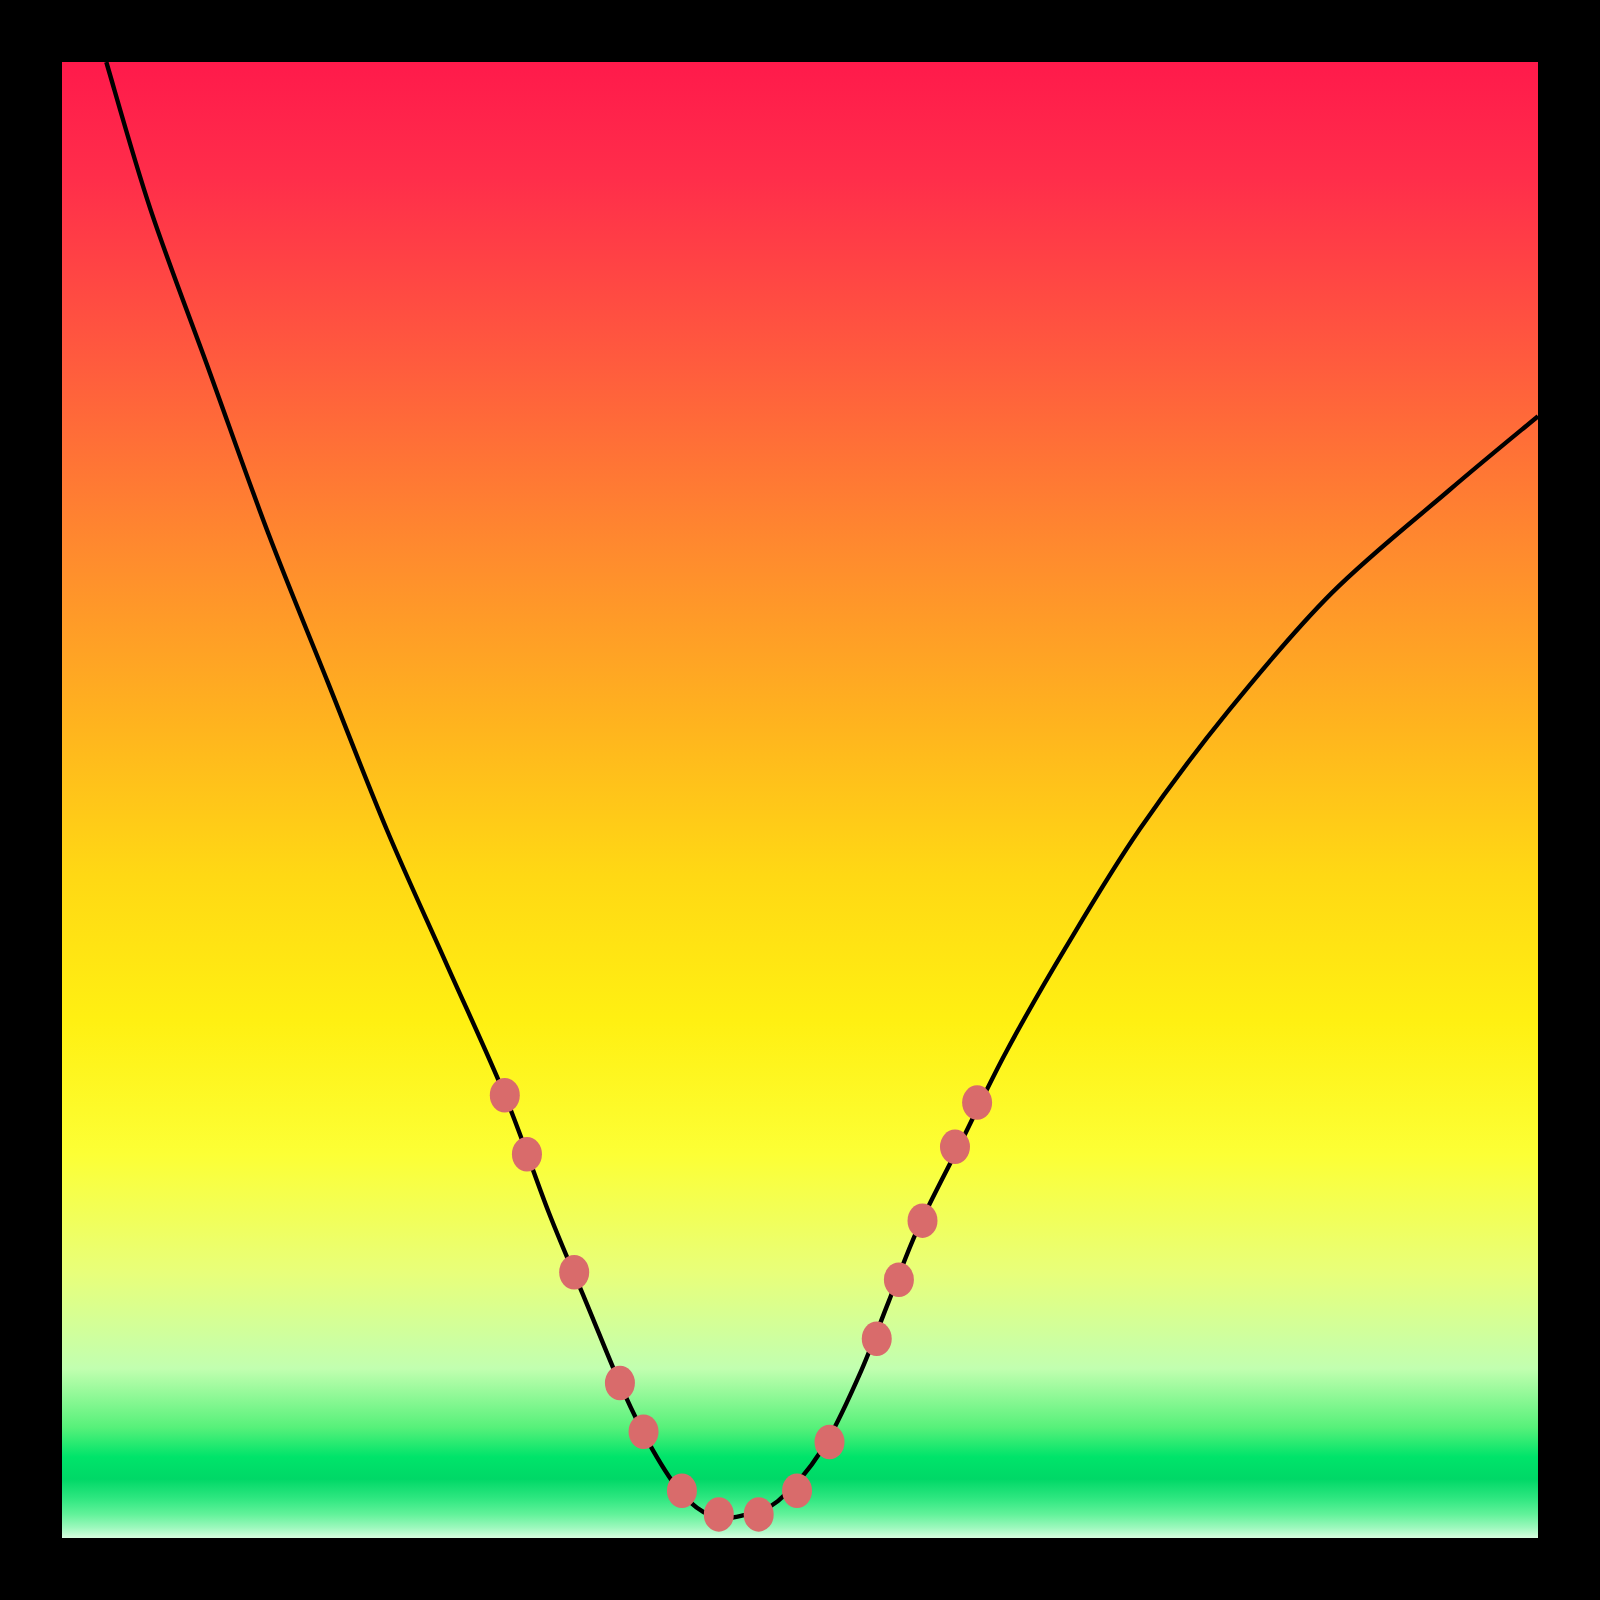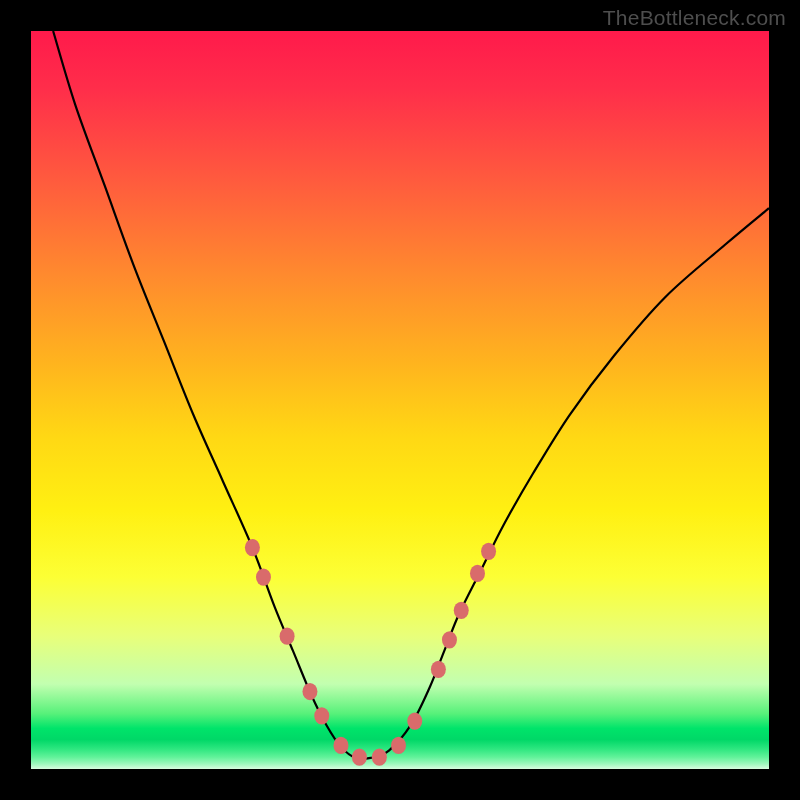--- a/index.html
+++ b/index.html
@@ -86,14 +86,13 @@
         <ellipse cx="367.52" cy="714.38" rx="7.5" ry="8.625" class="dot"></ellipse>
         <ellipse cx="383.76" cy="690.03" rx="7.5" ry="8.625" class="dot"></ellipse>
         <ellipse cx="407.38" cy="638.37" rx="7.5" ry="8.625" class="dot"></ellipse>
         <ellipse cx="418.45" cy="608.85" rx="7.5" ry="8.625" class="dot"></ellipse>
         <ellipse cx="430.25" cy="579.33" rx="7.5" ry="8.625" class="dot"></ellipse>
         <ellipse cx="446.49" cy="542.43" rx="7.5" ry="8.625" class="dot"></ellipse>
         <ellipse cx="457.56" cy="520.29" rx="7.5" ry="8.625" class="dot"></ellipse>
       </g>
   </svg>
 
-  <div class="wm">TheBottleneck.com</div>
 </div>
 
 </body></html>

